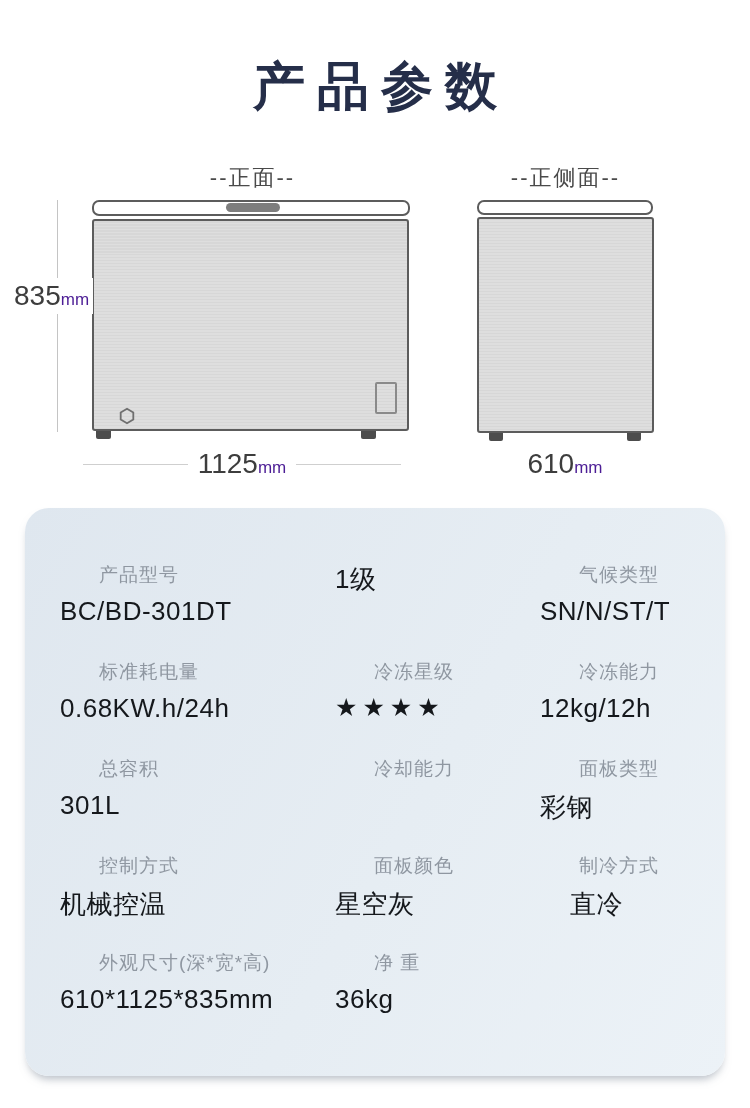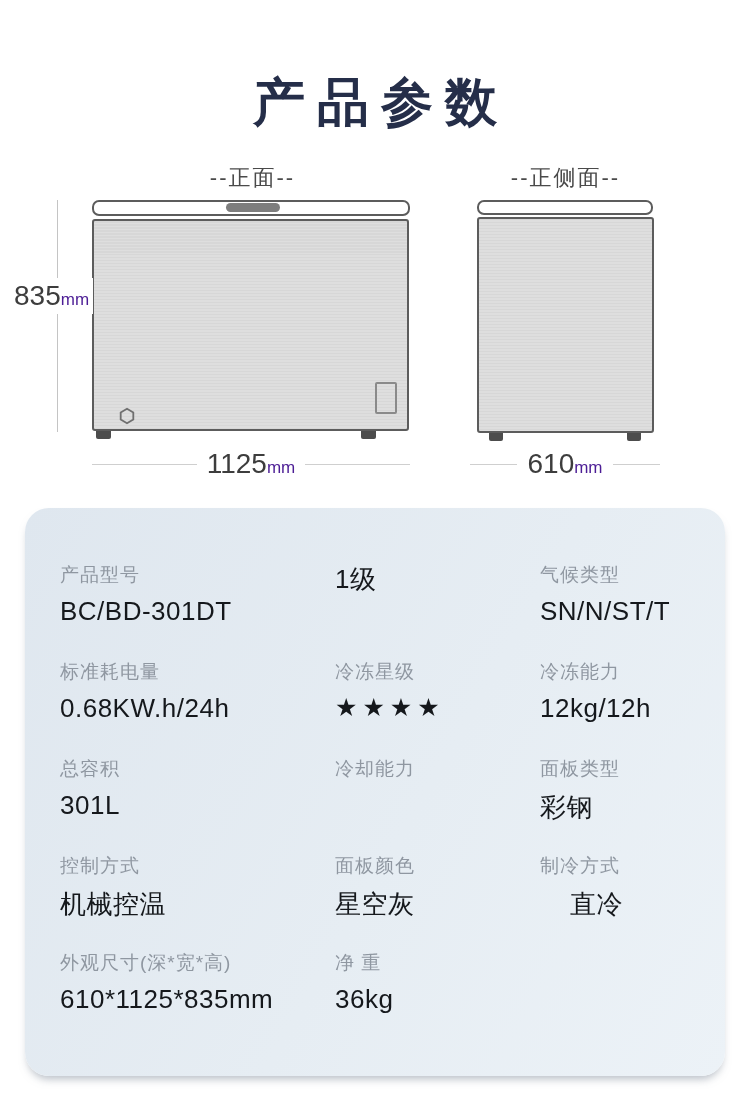--- a/index.html
+++ b/index.html
@@ -2,21 +2,21 @@
 <html><head>
 <meta charset="utf-8">
 <style>
   * { margin:0; padding:0; box-sizing:border-box; }
   html,body { width:750px; height:1108px; background:#ffffff; font-family:"Liberation Sans", sans-serif; overflow:hidden; }
   .page { position:relative; width:750px; height:1108px; background:#ffffff; }
 
   .page-title {
     position:absolute; top:52px; left:0; width:750px;
     text-align:center; font-size:52px; font-weight:bold;
-    color:#252e49; letter-spacing:12px; text-indent:12px;margin-top:16px;
+    color:#252e49; letter-spacing:12px; text-indent:12px;
   }
 
   
   .diagram { position:absolute; top:0; left:0; width:688px; height:500px; }
 
   .view-label {
     position:absolute; font-size:22px; color:#4a4a4a; letter-spacing:2px;
     text-align:center; top:163px;
   }
   .view-label.front { left:95px; width:315px; }
@@ -53,35 +53,35 @@
   }
 
   .dim-line-v { position:absolute; left:57px; top:200px; width:1px; height:232px; background:#c4c4c4; }
   .dim-height {
     position:absolute; left:10px; top:278px; background:#ffffff; padding:2px 4px;
     color:#3d3d3d; font-size:28px; white-space:nowrap;
   }
   .dim-unit { font-size:17px; color:#4c1d95; }
 
   .dim-width { position:absolute; top:448px; display:flex; align-items:center; }
-  .dim-width.front { left:92px;  width:318px; }
-  .dim-width.side  { left:470px; width:190px; }
+  .dim-width.front { left:83px;  width:318px; }
+  .dim-width.side  { left:470px; width:190px;flex-direction:column; }
   .dim-width .rule { flex:1; height:1px; background:#cfcfcf; }
   .dim-width .num { padding:0 10px; font-size:28px; color:#3d3d3d; white-space:nowrap; }
 
   
   .spec-card {
     position:absolute; left:25px; top:508px; width:700px; height:568px;
     border-radius:24px;
     background:linear-gradient(120deg, #dfe7ef 0%, #e6edf3 55%, #ecf2f7 100%);
     box-shadow:0 6px 8px -3px rgba(125,136,152,0.55);
     padding:54px 0 0 35px;
   }
   .spec-row { display:grid; grid-template-columns:275px 205px 1fr; height:97px; }
-  .spec-label { font-size:19px; color:#8f97a1; letter-spacing:1px; margin-bottom:8px; }
+  .spec-label { font-size:19px; color:#8f97a1; letter-spacing:1px; margin-bottom:8px;margin-left:39px; }
   .spec-value { font-size:26px; color:#15181c; font-weight:400; letter-spacing:0.5px; white-space:nowrap; }
   .spec-value.stars { letter-spacing:5px; font-size:25px; }
   .spec-value.indent { padding-left:30px; }
 </style>
 </head>
 <body>
 
 <div class="page">
 
   <div class="page-title">产品参数</div>

